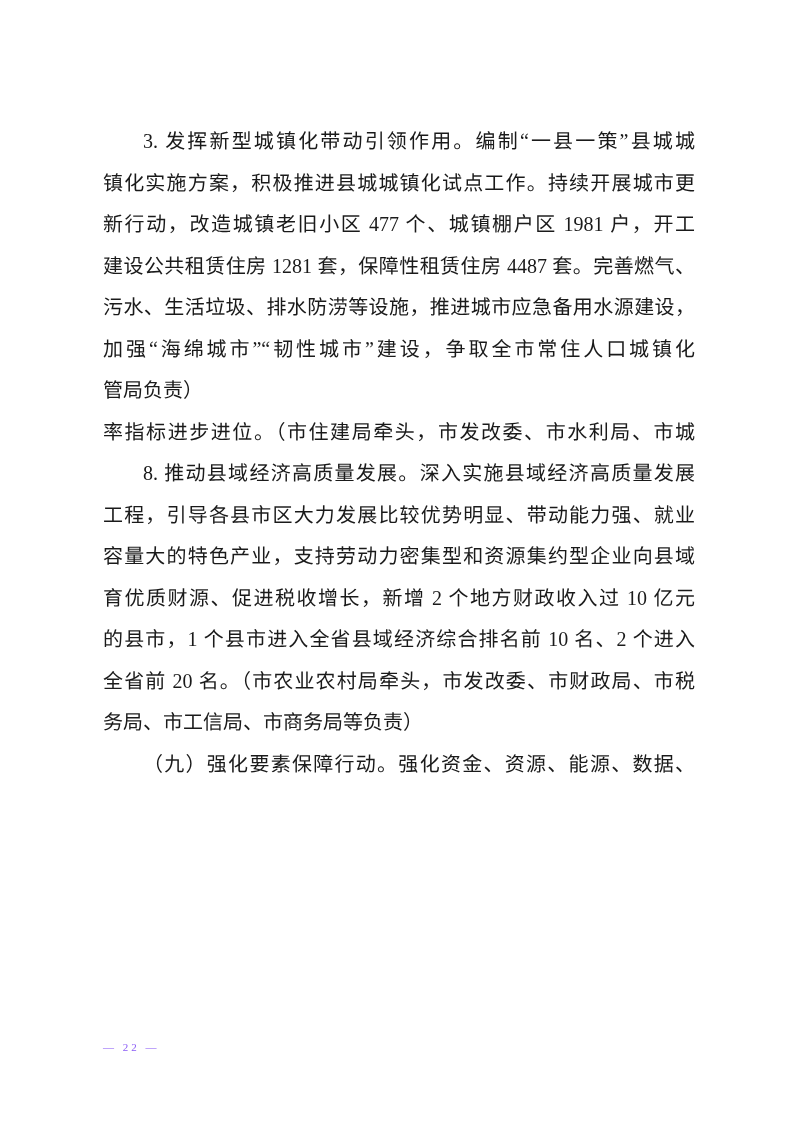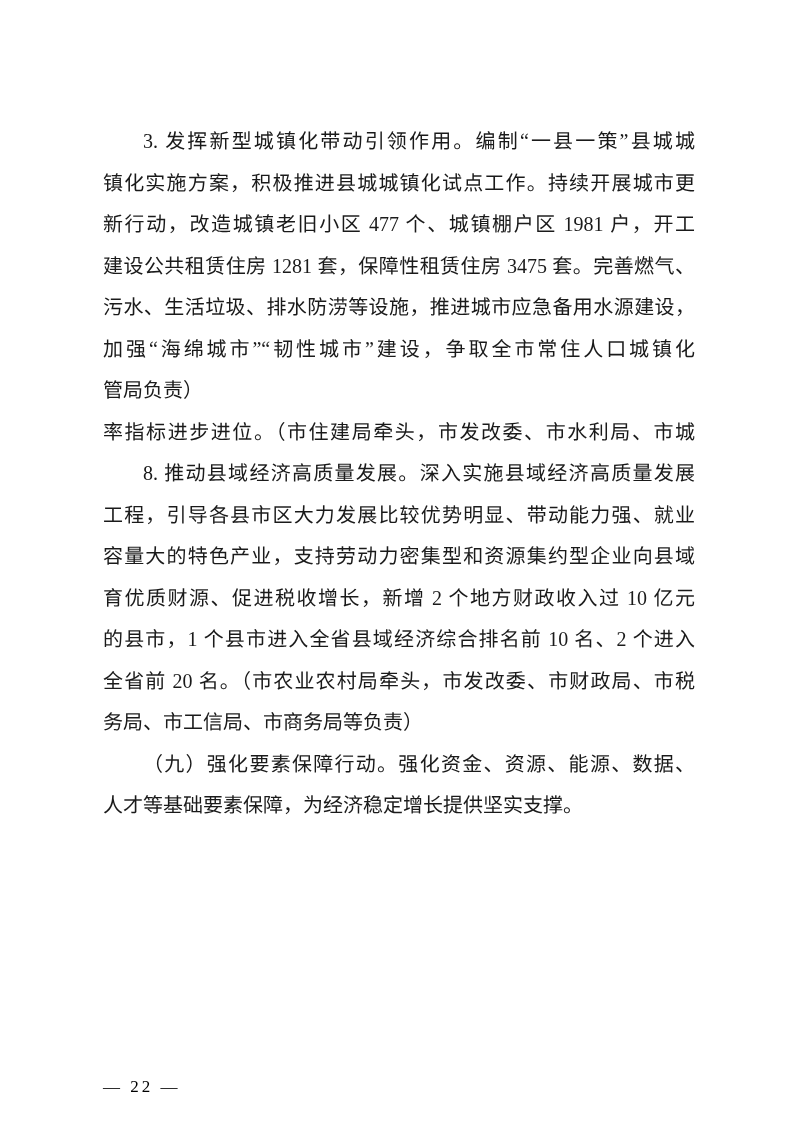--- a/index.html
+++ b/index.html
@@ -38,50 +38,48 @@
   .line.indent {
     text-indent: 2em;
   }
   .line.last {
     text-align-last: left;
   }
   .footer {
     position: absolute;
     left: 103px;
     top: 1036px;
-    font-size: 17px;
+    font-size: 11px;
     line-height: 22px;
-    color: #000000;
+    color: #8b5cf6;
     letter-spacing: 3px;
-    margin-top: 40px;
   }
 </style>
 </head>
 <body>
 
 <div class="page">
   <main class="text-block">
       <div class="paragraph">
         <div class="line indent">3. 发挥新型城镇化带动引领作用。编制“一县一策”县城城</div>
         <div class="line">镇化实施方案，积极推进县城城镇化试点工作。持续开展城市更</div>
         <div class="line">新行动，改造城镇老旧小区 477 个、城镇棚户区 1981 户，开工</div>
-        <div class="line">建设公共租赁住房 1281 套，保障性租赁住房 3475 套。完善燃气、</div>
+        <div class="line">建设公共租赁住房 1281 套，保障性租赁住房 4487 套。完善燃气、</div>
         <div class="line">污水、生活垃圾、排水防涝等设施，推进城市应急备用水源建设，</div>
         <div class="line">加强“海绵城市”“韧性城市”建设，争取全市常住人口城镇化</div>
         <div class="line last">管局负责）</div>
         <div class="line">率指标进步进位。（市住建局牵头，市发改委、市水利局、市城</div>
       </div>
       <div class="paragraph">
         <div class="line indent">8. 推动县域经济高质量发展。深入实施县域经济高质量发展</div>
         <div class="line">工程，引导各县市区大力发展比较优势明显、带动能力强、就业</div>
         <div class="line">容量大的特色产业，支持劳动力密集型和资源集约型企业向县域</div>
         <div class="line">育优质财源、促进税收增长，新增 2 个地方财政收入过 10 亿元</div>
         <div class="line">的县市，1 个县市进入全省县域经济综合排名前 10 名、2 个进入</div>
         <div class="line">全省前 20 名。（市农业农村局牵头，市发改委、市财政局、市税</div>
         <div class="line last">务局、市工信局、市商务局等负责）</div>
       </div>
       <div class="paragraph">
         <div class="line indent">（九）强化要素保障行动。强化资金、资源、能源、数据、</div>
-        <div class="line last">人才等基础要素保障，为经济稳定增长提供坚实支撑。</div>
       </div>
     </main>
   <div class="footer">— 22 —</div>
 </div>
 
 </body></html>

